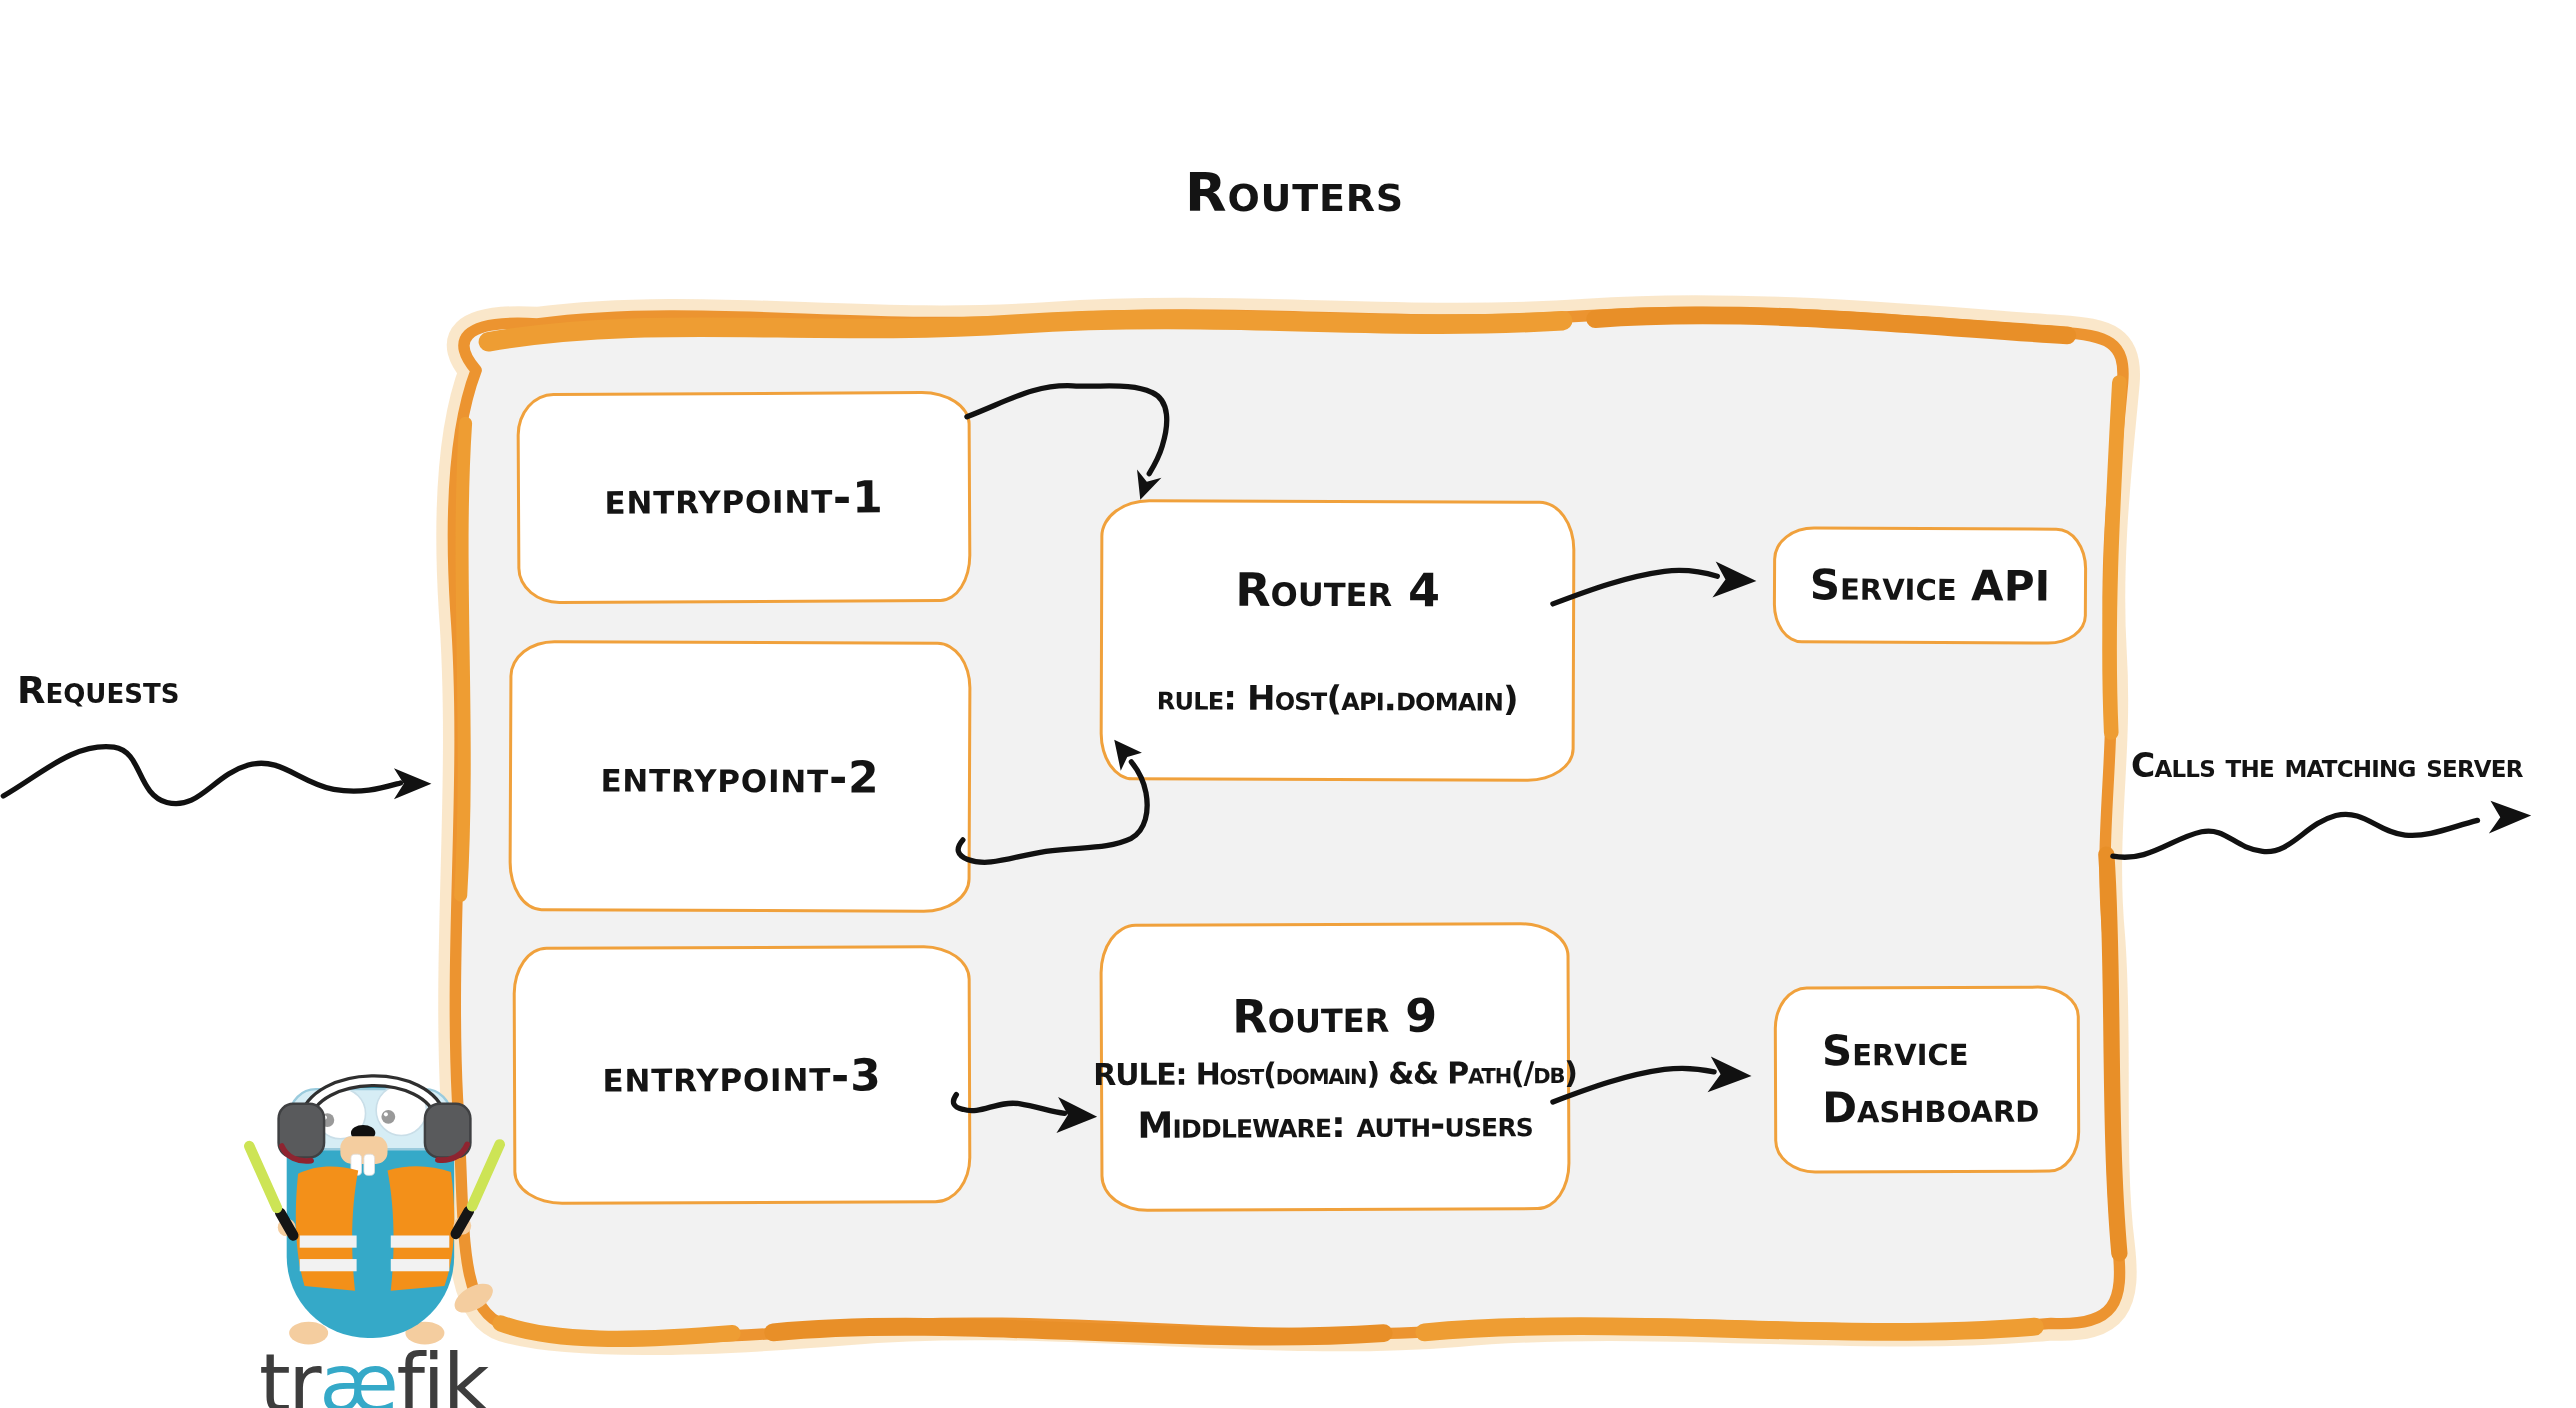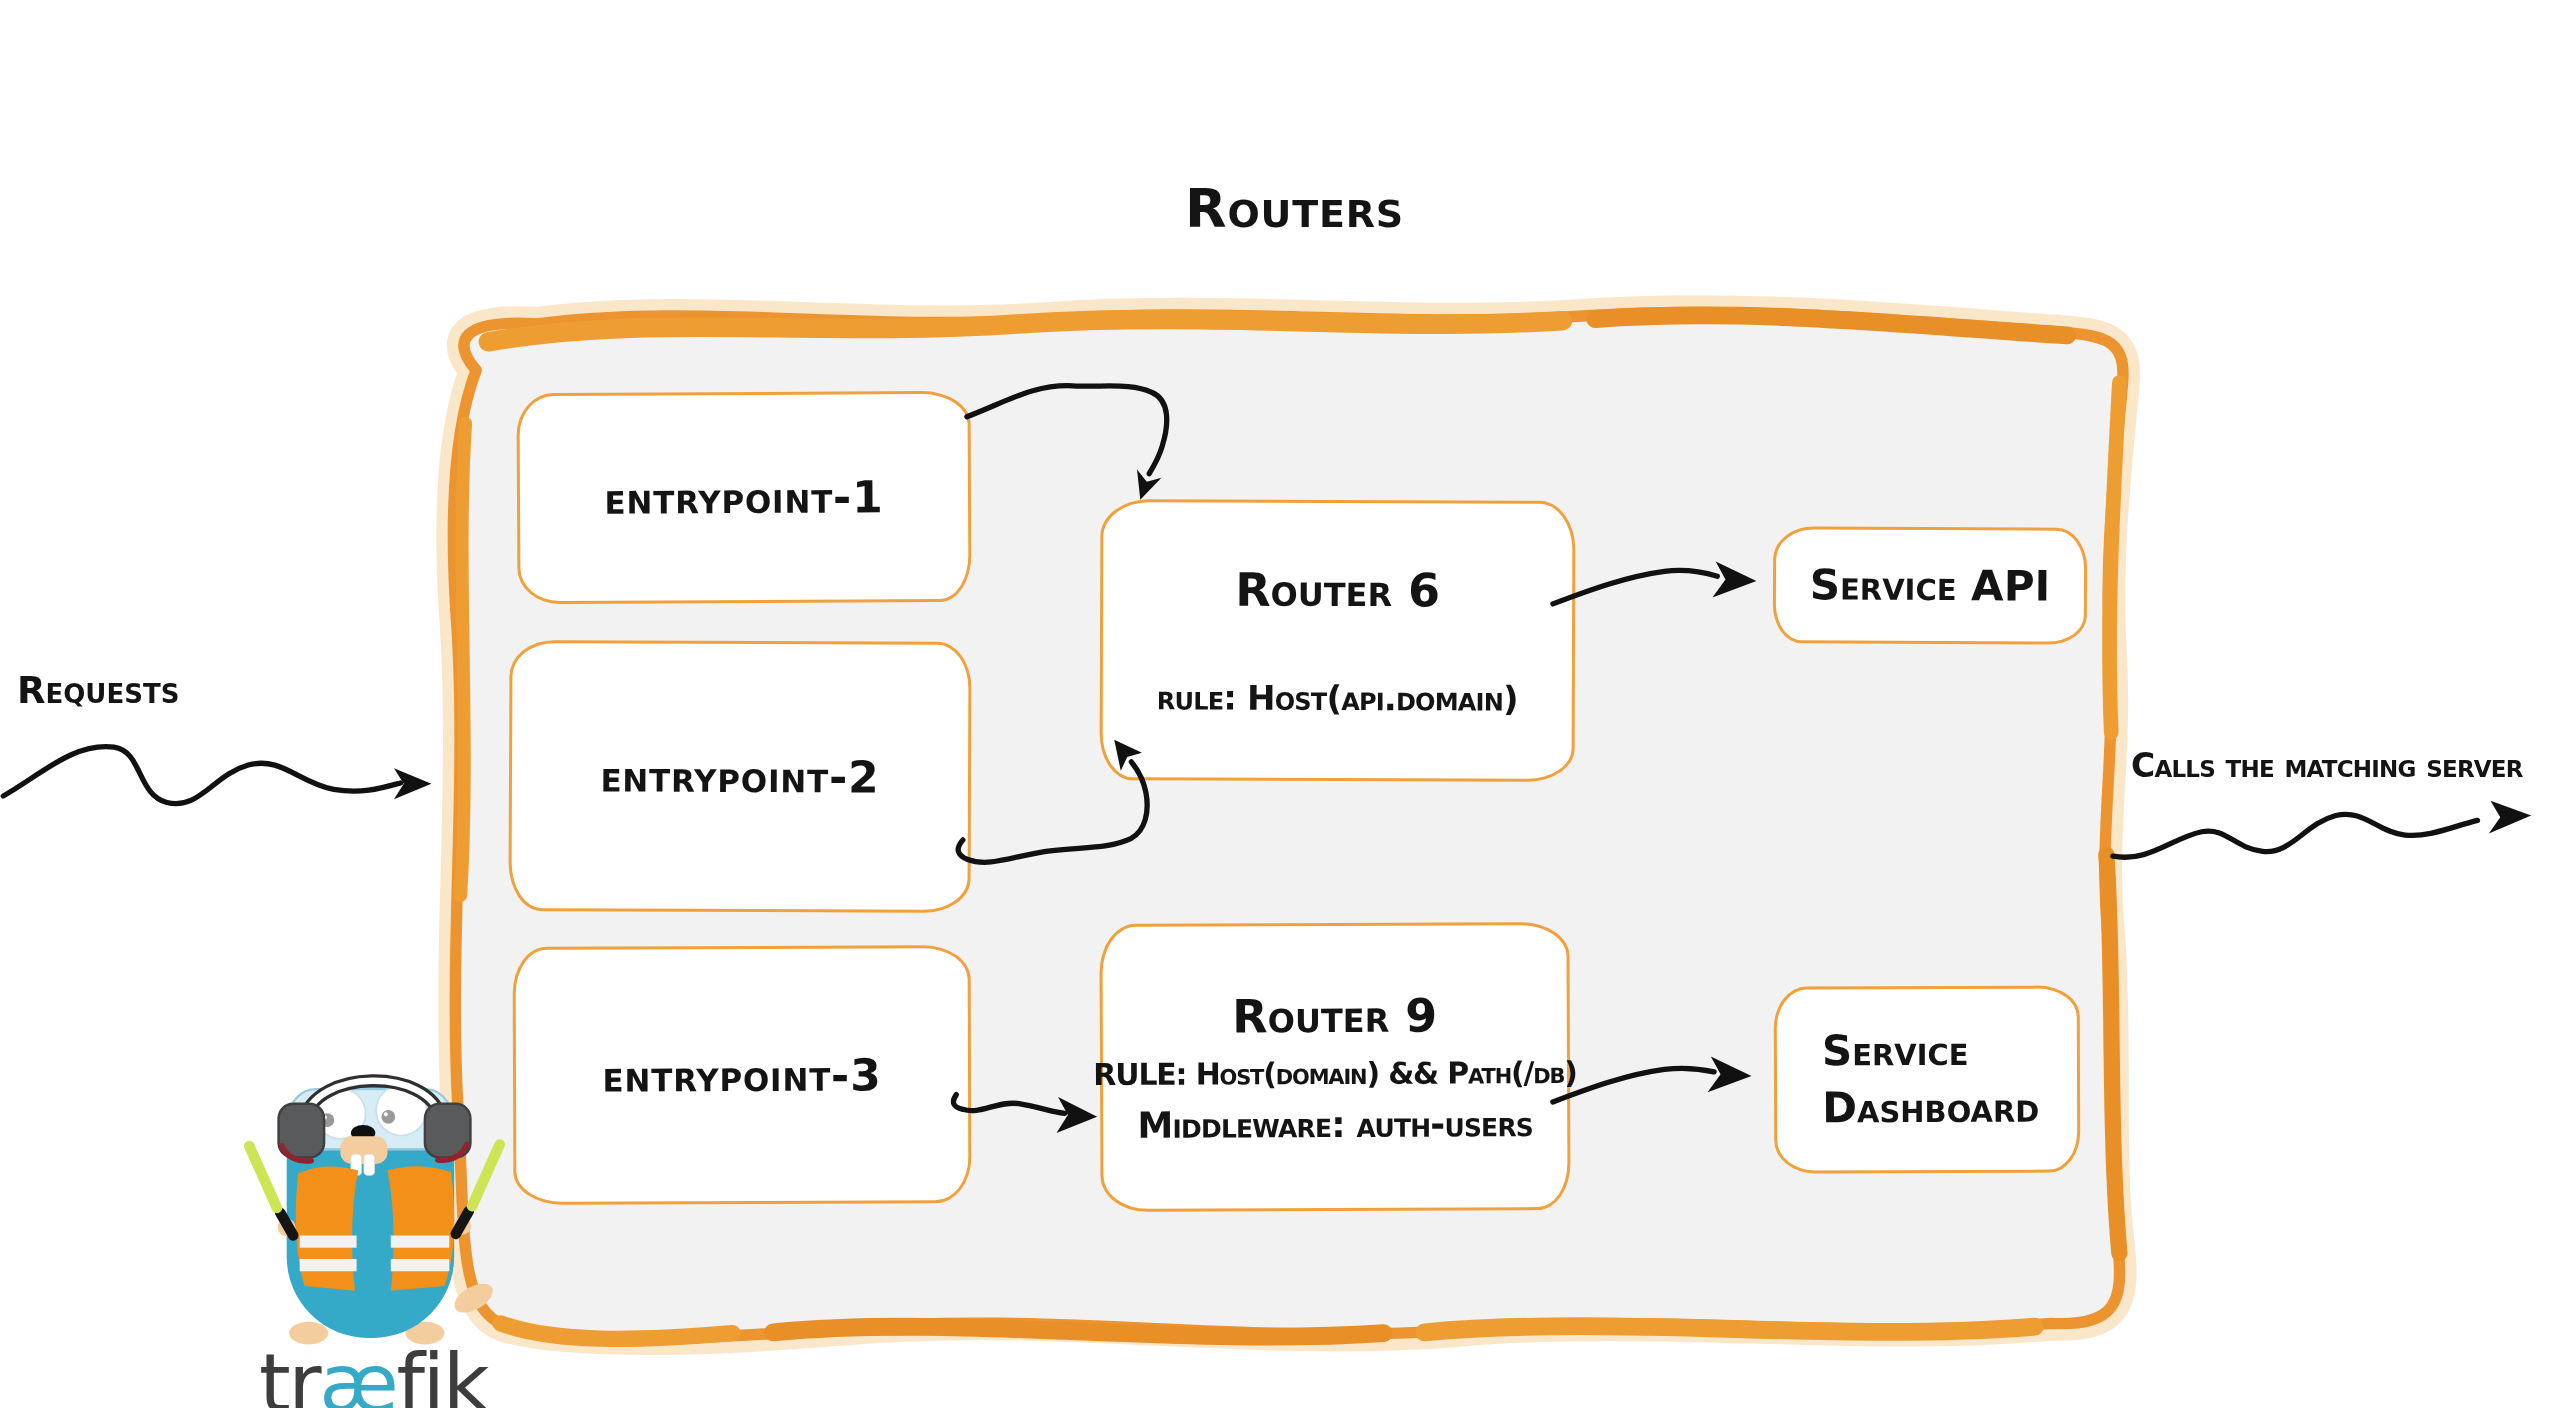--- a/index.html
+++ b/index.html
@@ -4,21 +4,21 @@
 <style>
   html,body{margin:0;padding:0;background:#ffffff;}
   body{width:2576px;height:1408px;position:relative;overflow:hidden;
        font-family:"DejaVu Sans","Liberation Sans",sans-serif;color:#141414;}
   .stage{position:absolute;inset:0;}
   svg{position:absolute;left:0;top:0;}
 
   .hand{font-variant:small-caps;font-weight:bold;color:#141414;}
 
   .title{position:absolute;left:1042px;top:161px;width:505px;text-align:center;
-         font-size:54px;letter-spacing:0.8px;margin-top:16px;}
+         font-size:54px;letter-spacing:0.8px;}
 
   .side-label{position:absolute;font-size:37px;letter-spacing:0px;}
   .requests{left:17px;top:669px;}
   .calls{left:2131px;top:746px;width:456px;font-size:33px;letter-spacing:-0.8px;white-space:nowrap;}
 
   .node{position:absolute;background:#ffffff;border:3.3px solid #F0A13C;
         display:flex;align-items:center;justify-content:center;flex-direction:column;}
   .ep1{left:517px;top:392px;width:448px;height:205px;
        border-radius:37px 49px 31px 42px / 42px 33px 47px 36px;transform:rotate(-0.3deg);}
   .ep2{left:509px;top:641px;width:456px;height:265px;
@@ -85,21 +85,21 @@
     <span class="ep-label hand">entrypoint-1</span>
   </div>
   <div class="node ep2">
     <span class="ep-label hand">entrypoint-2</span>
   </div>
   <div class="node ep3">
     <span class="ep-label hand">entrypoint-3</span>
   </div>
 
   <div class="node r1">
-    <span class="node-title hand">Router 6</span>
+    <span class="node-title hand">Router 4</span>
     <span class="rule1 hand">rule: Host(api.domain)</span>
   </div>
   <div class="node r2">
     <span class="node-title hand">Router 9</span>
     <span class="rule2 hand">RULE: Host(domain) &amp;&amp; Path(/db)</span>
     <span class="mw hand">Middleware: auth-users</span>
   </div>
 
   <div class="node api">
     <span class="svc hand">Service API</span>

